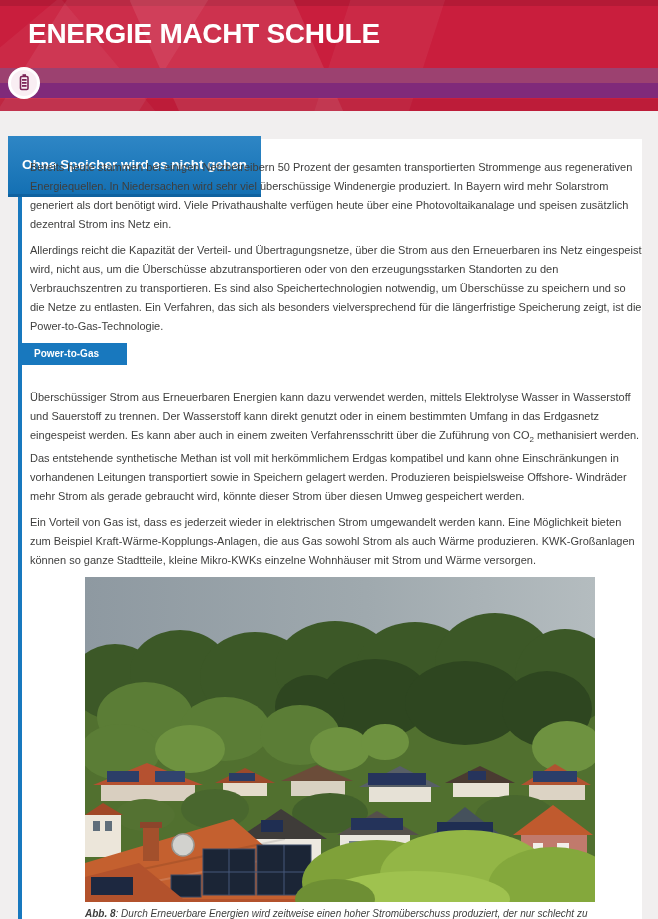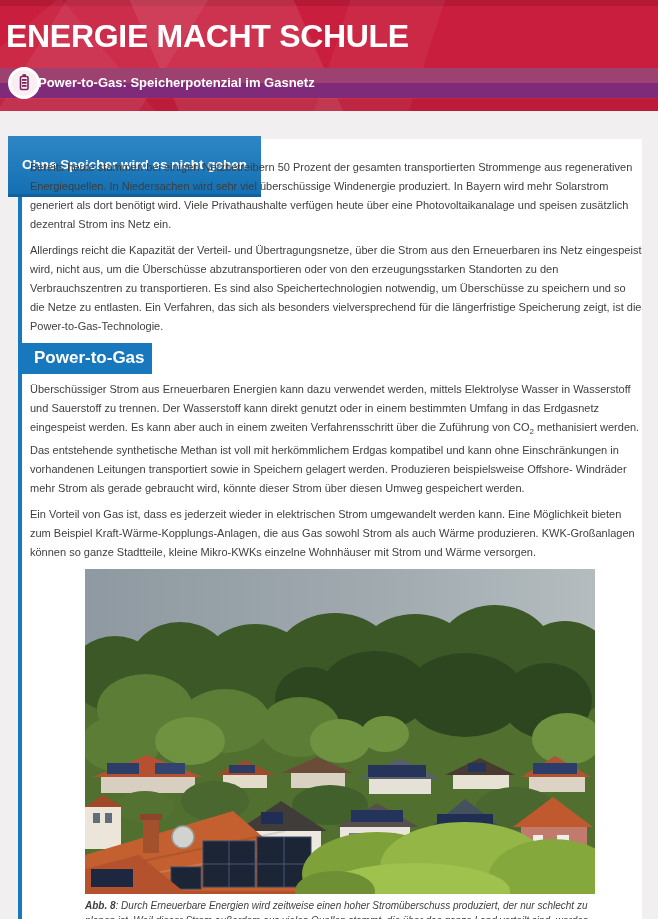--- a/index.html
+++ b/index.html
@@ -8,39 +8,39 @@
 
   
   .header{position:absolute;top:0;left:0;width:658px;height:111px;background:#C91E3D;overflow:hidden;}
   .header::before{content:"";position:absolute;top:0;left:0;width:100%;height:6px;background:rgba(0,0,0,0.10);}
   .header::after{content:"";position:absolute;bottom:0;left:0;width:100%;height:12px;background:rgba(0,0,0,0.06);}
   .deco{position:absolute;background:rgba(255,255,255,0.07);}
   .d1{top:-60px;left:40px;width:120px;height:240px;transform:rotate(32deg);}
   .d2{top:-40px;left:170px;width:150px;height:230px;transform:rotate(-24deg);background:rgba(255,255,255,0.09);}
   .d3{top:-30px;left:330px;width:90px;height:200px;transform:rotate(18deg);background:rgba(255,255,255,0.05);}
   .d4{top:30px;left:-30px;width:160px;height:160px;transform:rotate(-40deg);background:rgba(255,255,255,0.05);}
-  .title{position:absolute;top:18px;left:6px;margin:0;color:#FFFFFF;font-size:32px;font-weight:bold;letter-spacing:-0.3px;z-index:3;}
+  .title{position:absolute;top:18px;left:28px;margin:0;color:#FFFFFF;font-size:28px;font-weight:bold;letter-spacing:-0.3px;z-index:3;}
   .subbar{position:absolute;top:68px;left:0;width:658px;height:30px;z-index:4;
           background:linear-gradient(180deg,#9C4170 0%,#9C4170 50%,#802A7A 50%,#802A7A 100%);}
   .icon-circle{position:absolute;top:-3px;left:6px;width:36px;height:36px;}
   .subtitle{position:absolute;left:38px;top:0;line-height:30px;color:#FFFFFF;font-size:13px;font-weight:bold;}
 
   
   .white-bg{position:absolute;left:22px;top:139px;width:620px;height:780px;background:#FFFFFF;z-index:1;}
   .vline{position:absolute;left:18px;top:155px;width:4px;height:764px;background:#1878BE;z-index:2;}
   .banner{position:absolute;left:8px;top:136px;height:34px;line-height:34px;padding:12px 14px;z-index:3;
           background:linear-gradient(180deg,#2E86C5,#1470B3);border-bottom:3px solid #0F62A0;
           color:#FFFFFF;font-size:13.5px;font-weight:bold;cursor:pointer;}
 
   .content{position:absolute;left:30px;top:158px;width:612px;z-index:3;}
   .content p{margin:0 0 7px 0;font-size:11px;line-height:19px;color:#3E3E3D;}
   .content p:first-child{}
   .content sub{font-size:8px;}
-  .badge{display:inline-block;margin:0 0 6px -12px;padding:5px 7px 6px 16px;background:#1878BE;
-         color:#FFFFFF;font-size:17px;font-weight:bold;cursor:pointer;}
+  .badge{display:inline-block;margin:0 0 23px -12px;padding:5px 28px 6px 16px;background:#1878BE;
+         color:#FFFFFF;font-size:10px;font-weight:bold;cursor:pointer;}
 
   
   .figure{margin:3px 0 0 0;padding:0;}
   .photo{margin-left:55px;width:510px;height:325px;line-height:0;}
   .caption{margin:4px 0 0 55px;width:505px;font-size:10px;font-style:italic;line-height:15px;color:#3E3E3D;}
   .cap-label{font-weight:bold;}
 </style>
 </head>
 <body>
 
@@ -56,21 +56,20 @@
       <span class="icon-circle">
         <svg width="36" height="36" viewBox="0 0 36 36">
           <circle cx="18" cy="18" r="14.5" fill="#F9EEF3" stroke="#FFFFFF" stroke-width="3"></circle>
           <rect x="14.5" y="11.5" width="7.5" height="13" rx="1.2" fill="none" stroke="#7C2558" stroke-width="1.6"></rect>
           <rect x="16.5" y="9.2" width="3.5" height="2" fill="#7C2558"></rect>
           <rect x="16" y="14" width="4.6" height="1.8" fill="#7C2558"></rect>
           <rect x="16" y="17" width="4.6" height="1.8" fill="#7C2558"></rect>
           <rect x="16" y="20" width="4.6" height="1.8" fill="#7C2558"></rect>
         </svg>
       </span>
-      <span class="subtitle">Power-to-Gas: Speicherpotenzial im Gasnetz</span>
     </div>
   </header>
 
   <div class="white-bg"></div>
   <div class="vline"></div>
   <div class="banner">Ohne Speicher wird es nicht gehen</div>
 
   <main class="content">
     <p>Bereits heute stammen bei einigen Netzbetreibern 50 Prozent der gesamten transportierten Strommenge aus regenerativen Energiequellen. In Niedersachen wird sehr viel überschüssige Windenergie produziert. In Bayern wird mehr Solarstrom generiert als dort benötigt wird. Viele Privathaushalte verfügen heute über eine Photovoltaikanalage und speisen zusätzlich dezentral Strom ins Netz ein.</p>
     <p>Allerdings reicht die Kapazität der Verteil- und Übertragungsnetze, über die Strom aus den Erneuerbaren ins Netz eingespeist wird, nicht aus, um die Überschüsse abzutransportieren oder von den erzeugungsstarken Standorten zu den Verbrauchszentren zu transportieren. Es sind also Speichertechnologien notwendig, um Überschüsse zu speichern und so die Netze zu entlasten. Ein Verfahren, das sich als besonders vielversprechend für die längerfristige Speicherung zeigt, ist die Power-to-Gas-Technologie.</p>

